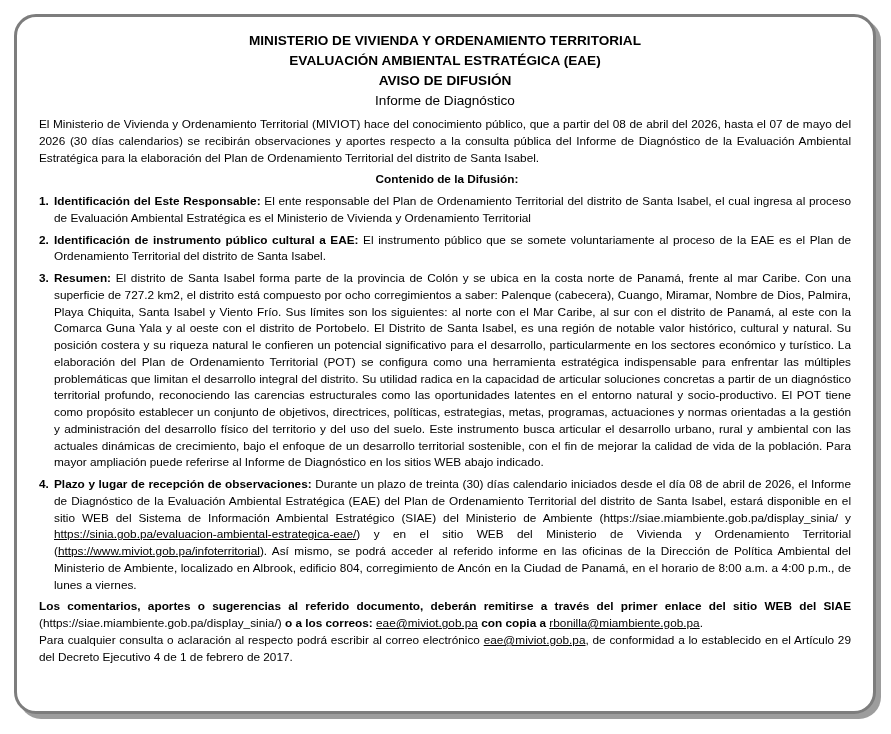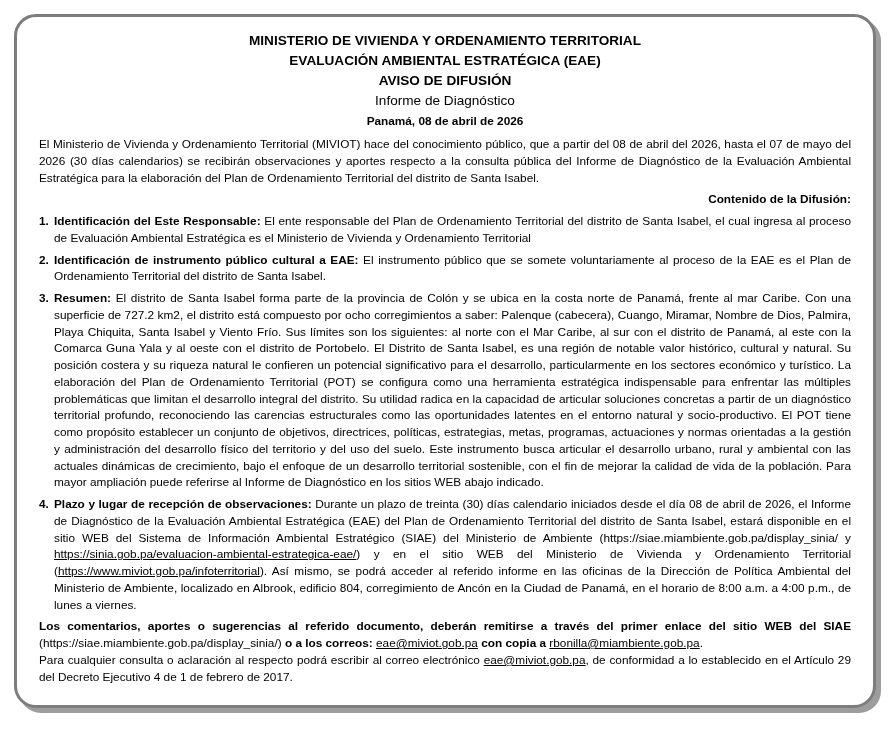--- a/index.html
+++ b/index.html
@@ -21,21 +21,21 @@
   .doc-frame {
     position: absolute;
     left: 14px;
     top: 14px;
     width: 812px;   
     height: 652px;
     border: 3px solid #7d7d7d;
     border-radius: 22px;
     box-shadow: 5px 5px 0 0 #9d9d9d;
     background: #ffffff;
-    padding: 14px 22px 22px 22px;
+    padding: 14px 22px 28px 22px;
     overflow: hidden;
   }
   .hdr {
     text-align: center;
     font-weight: bold;
     font-size: 13.6px;
     line-height: 20px;
   }
   .hdr-sub {
     text-align: center;
@@ -53,21 +53,21 @@
     font-size: 11.8px;
     line-height: 1.42;
   }
   p.para {
     margin: 5px 0 0 0;
     text-align: justify;
   }
   .section-heading {
     margin: 5px 0 0 4px;
     font-weight: bold;
-    text-align: right;
+    text-align: center;
   }
   .list-item {
     display: flex;
     margin: 5px 0 0 0;
     align-items: flex-start;
   }
   .list-item .num {
     flex: 0 0 15px;
     font-weight: bold;
   }
@@ -81,21 +81,20 @@
 </head>
 <body>
 
 <div class="page">
   <div class="doc-frame">
 
     <div class="hdr">MINISTERIO DE VIVIENDA Y ORDENAMIENTO TERRITORIAL</div>
     <div class="hdr">EVALUACIÓN AMBIENTAL ESTRATÉGICA (EAE)</div>
     <div class="hdr">AVISO DE DIFUSIÓN</div>
     <div class="hdr-sub">Informe de Diagnóstico</div>
-    <div class="hdr-date">Panamá, 08 de abril de 2026</div>
 
     <div class="body-text">
 
       <p class="para">El Ministerio de Vivienda y Ordenamiento Territorial (MIVIOT) hace del conocimiento público, que a partir del 08 de abril del 2026, hasta el 07 de mayo del 2026 (30 días calendarios) se recibirán observaciones y aportes respecto a la consulta pública del Informe de Diagnóstico de la Evaluación Ambiental Estratégica para la elaboración del Plan de Ordenamiento Territorial del distrito de Santa Isabel.</p>
 
       <p class="section-heading">Contenido de la Difusión:</p>
 
       <div class="list-item">
         <span class="num">1.</span>
         <div class="itm-body"><span class="b">Identificación del Este Responsable:</span><span> El ente responsable del Plan de Ordenamiento Territorial del distrito de Santa Isabel, el cual ingresa al proceso de Evaluación Ambiental Estratégica es el Ministerio de Vivienda y Ordenamiento Territorial</span></div>

